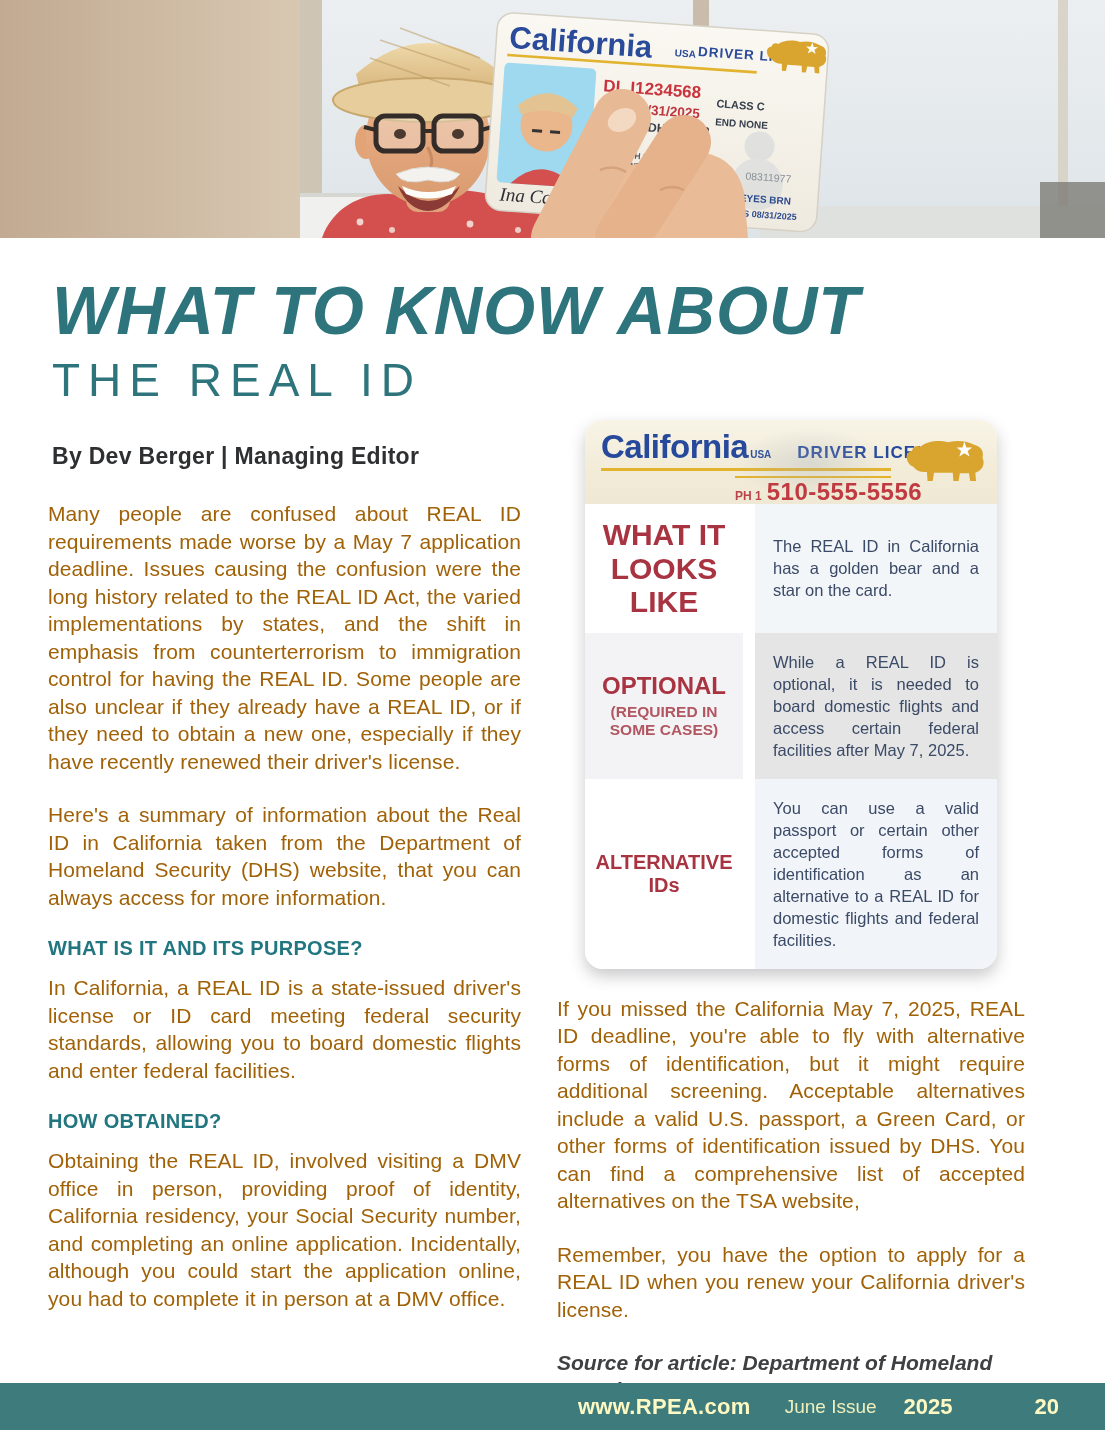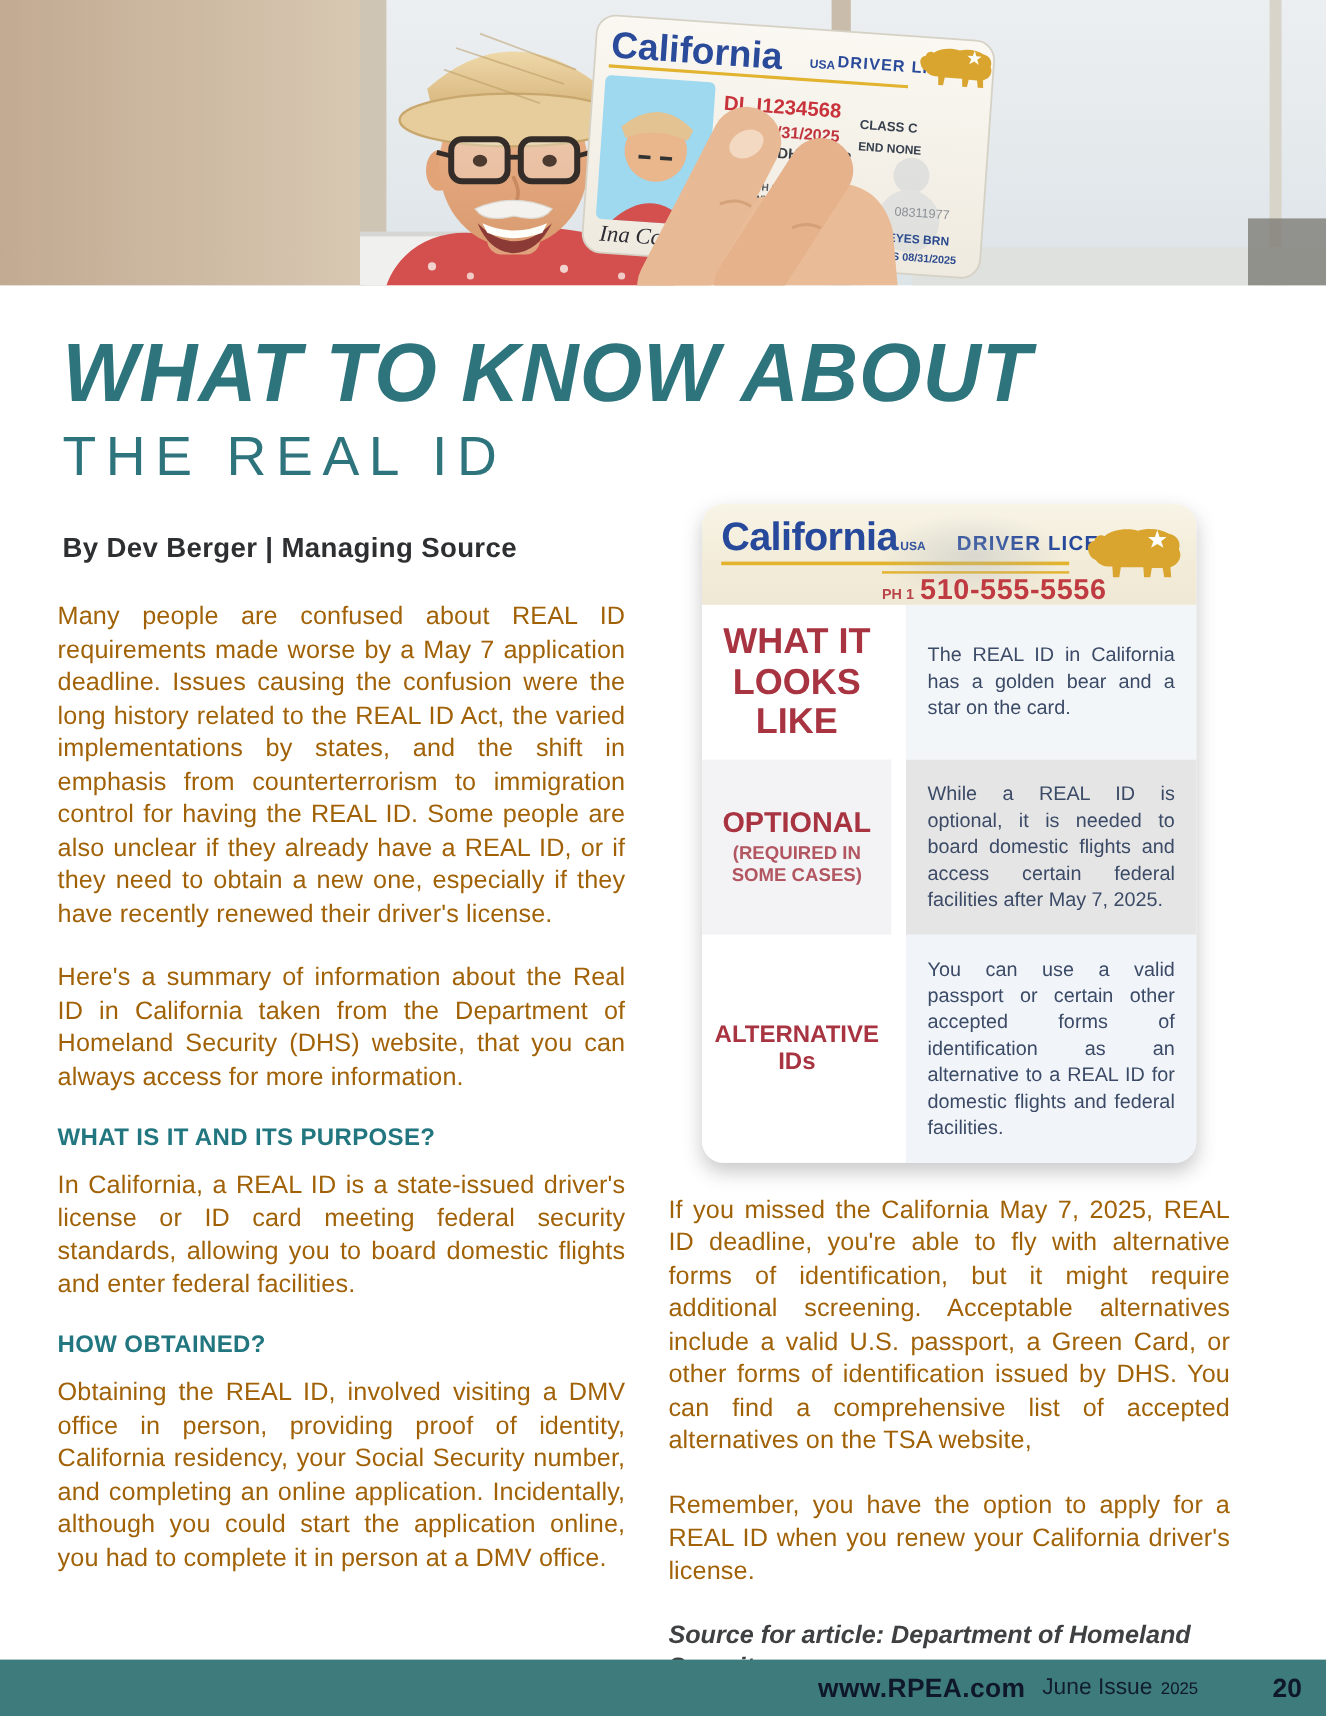--- a/index.html
+++ b/index.html
@@ -83,26 +83,26 @@
   .ig-sublabel{font-weight:700;color:#b25661;font-size:15.5px;line-height:1.15;margin-top:3px;}
   .row-0 .ig-label-cell{background:#ffffff;}
   .row-0 .ig-text-cell{background:#f3f6f9;}
   .row-1 .ig-label-cell{background:#f3f3f5;}
   .row-1 .ig-text-cell{background:#e5e5e5;}
   .row-2 .ig-label-cell{background:#ffffff;}
   .row-2 .ig-text-cell{background:#f1f4f8;}
   
   .footer{
     position:absolute;left:0;bottom:0;width:1105px;height:47px;background:#3d7b7c;
-    display:flex;align-items:center;justify-content:flex-end;padding-right:20px;
-    box-sizing:border-box;color:#0f172a;
+    display:flex;align-items:center;justify-content:flex-end;padding-right:46px;
+    box-sizing:border-box;color:#fef9c3;gap:20px;
   }
   .footer .site{font-size:22px;font-weight:800;letter-spacing:.3px;}
   .footer .issue{font-size:19px;font-weight:300;margin-left:14px;opacity:.92;}
-  .footer .year{font-size:14px;font-weight:400;margin-left:7px;}
+  .footer .year{font-size:22px;font-weight:700;margin-left:7px;}
   .footer .pagenum{font-size:22px;font-weight:800;margin-left:62px;}
 </style>
 </head>
 <body>
 
 <div class="page">
 
   <div class="hero">
     <svg width="1105" height="238" viewBox="0 0 1105 238" xmlns="http://www.w3.org/2000/svg">
       <defs>
@@ -221,21 +221,21 @@
         <ellipse cx="622" cy="120" rx="15" ry="11" fill="#f3d9c2" transform="rotate(-28 622 120)"></ellipse>
         <path d="M600,170 q14,-6 26,2 M660,190 q12,-6 24,0" stroke="#c98f66" stroke-width="2.5" fill="none" opacity=".55"></path>
       </g>
     </svg>
   </div>
 
   <div class="title-block">
     <div class="title-line1">WHAT TO KNOW ABOUT</div>
     <div class="title-line2">THE REAL ID</div>
   </div>
-  <div class="byline">By Dev Berger | Managing Source</div>
+  <div class="byline">By Dev Berger | Managing Editor</div>
 
   <div class="col-left">
     <p class="body-text">Many people are confused about REAL ID requirements made worse by a May 7 application deadline. Issues causing the confusion were the long history related to the REAL ID Act, the varied implementations by states, and the shift in emphasis from counterterrorism to immigration control for having the REAL ID. Some people are also unclear if they already have a REAL ID, or if they need to obtain a new one, especially if they have recently renewed their driver's license.</p>
     <p class="body-text">Here's a summary of information about the Real ID in California taken from the Department of Homeland Security (DHS) website, that you can always access for more information.</p>
     <h3 class="section-heading">WHAT IS IT AND ITS PURPOSE?</h3>
     <p class="body-text">In California, a REAL ID is a state-issued driver's license or ID card meeting federal security standards, allowing you to board domestic flights and enter federal facilities.</p>
     <h3 class="section-heading">HOW OBTAINED?</h3>
     <p class="body-text">Obtaining the REAL ID, involved visiting a DMV office in person, providing proof of identity, California residency, your Social Security number, and completing an online application. Incidentally, although you could start the application online, you had to complete it in person at a DMV office.</p>
   </div>
 

